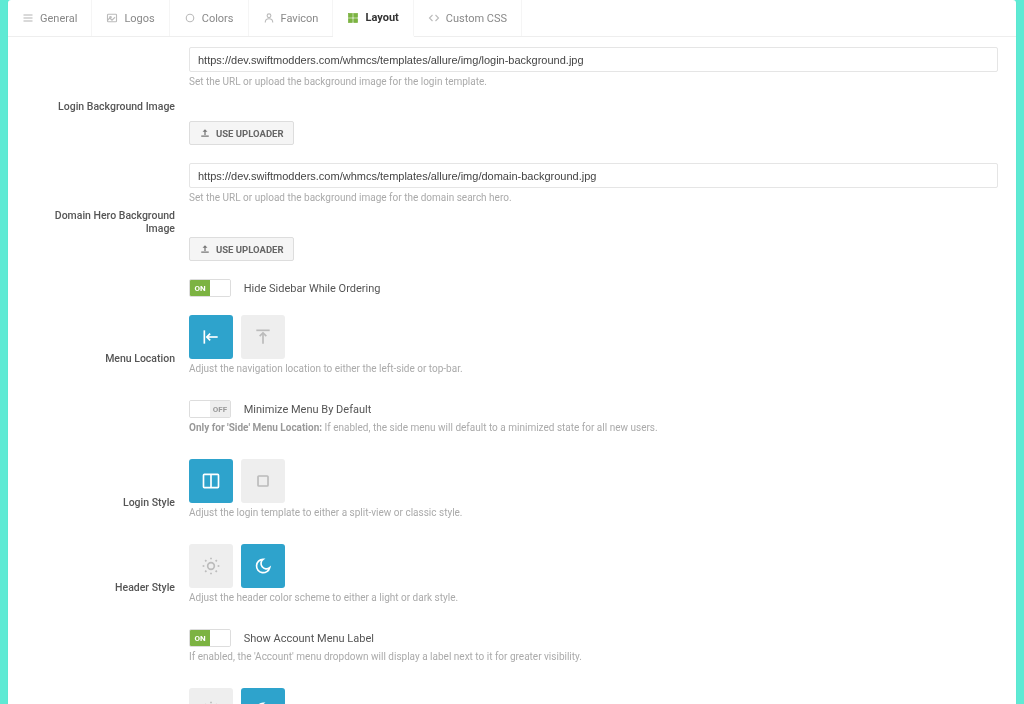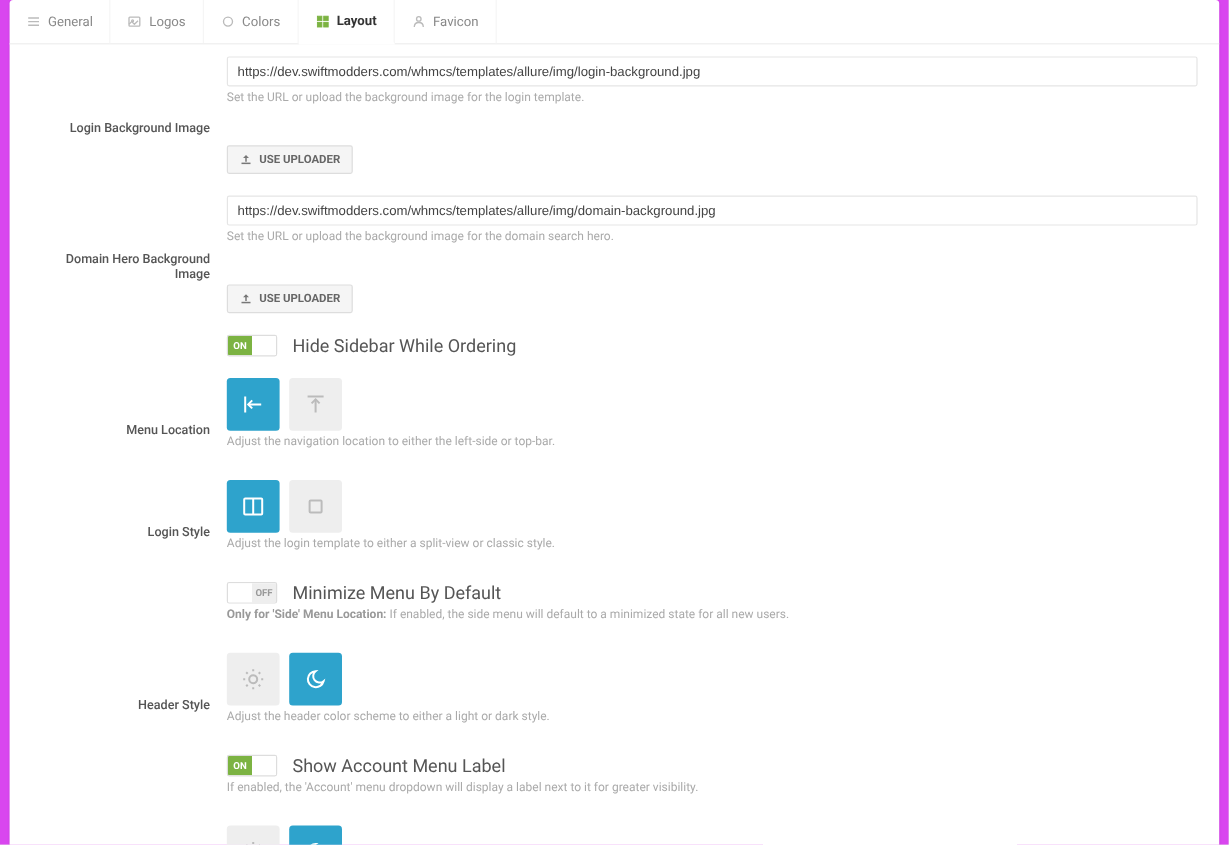--- a/index.html
+++ b/index.html
@@ -1,36 +1,36 @@
 <!DOCTYPE html>
 <html><head>
 <meta charset="utf-8">
 <style>
 * { box-sizing: border-box; margin: 0; padding: 0; }
 body { font-family: -apple-system, BlinkMacSystemFont, "Segoe UI", Roboto, Arial, sans-serif; background: #e8e8e8; font-size: 11px; color: #555; }
-.page { width: 1024px; height: 704px; background: #d946ef; position: relative; }
+.page { width: 1024px; height: 704px; background: #5eead4; position: relative; }
 .card { background: #fff; border-radius: 3px; margin: 0 8px; padding-bottom: 20px; box-shadow: 0 1px 2px rgba(0,0,0,0.05); }
 .tabs { display: flex; border-bottom: 1px solid #eee; }
 .tab { padding: 11px 14px; display: flex; align-items: center; gap: 6px; color: #888; cursor: pointer; border-right: 1px solid #f5f5f5; }
 .tab.active { color: #333; font-weight: 700; border-bottom: 2px solid #fff; margin-bottom: -1px; background: #fff; }
 .tab.active .tab-ic svg { stroke: #7cb342; fill: #7cb342; }
 .tab-ic { width: 12px; height: 12px; display: inline-flex; }
 .content { padding: 10px 18px 0 18px; }
 .row { display: flex; align-items: center; margin-bottom: 4px; }
 .lbl { width: 163px; text-align: right; padding-right: 14px; padding-top: 6px; font-size: 10.5px; color: #555; font-weight: 500; }
 .field { flex: 1; }
 .input { width: 100%; height: 25px; border: 1px solid #e5e5e5; border-radius: 2px; padding: 3px 8px; font-size: 11px; color: #444; }
 .help { font-size: 10px; color: #aaa; margin-top: 4px; margin-bottom: 8px; }
 .help b { font-weight: 700; color: #999; }
 .btn-up { display: inline-flex; align-items: center; gap: 6px; height: 24px; padding: 0 10px; border: 1px solid #ddd; background: #f5f5f5; border-radius: 2px; font-size: 9.5px; font-weight: 700; color: #666; cursor: pointer; margin-bottom: 14px; margin-top: 26px; }
 .toggle { width: 42px; height: 18px; border: 1px solid #ddd; border-radius: 2px; display: inline-flex; overflow: hidden; vertical-align: middle; }
 .toggle-half { width: 50%; display: flex; align-items: center; justify-content: center; font-size: 8px; font-weight: 700; }
 .toggle-on { background: #7cb342; color: #fff; }
 .toggle-off { background: #eee; color: #999; }
-.toggle-lbl { margin-left: 10px; font-size: 15px; color: #555; vertical-align: middle; }
+.toggle-lbl { margin-left: 10px; font-size: 11px; color: #555; vertical-align: middle; }
 .opt-group { display: flex; gap: 8px; }
 .opt { width: 44px; height: 44px; border-radius: 3px; display: flex; align-items: center; justify-content: center; cursor: pointer; }
 .opt.sel { background: #2ea3cc; color: #fff; }
 .opt.un { background: #eee; color: #bbb; }
 .opt svg { width: 20px; height: 20px; }
 .sp { height: 14px; }
 </style>
 </head>
 <body>
 
@@ -58,39 +58,47 @@
           <span>Logos</span>
         </div>
       <div class="tab">
           <span class="tab-ic">
             <svg viewBox="0 0 16 16" fill="none" stroke="#bbb" stroke-width="1.5">
               <circle cx="8" cy="8" r="5"></circle>
             </svg>
           </span>
           <span>Colors</span>
         </div>
+      <div class="tab">
+          <span class="tab-ic">
+            <svg viewBox="0 0 16 16" fill="none" stroke="#bbb" stroke-width="1.5">
+              <circle cx="8" cy="5" r="2.5"></circle>
+              <path d="M3 14c0-3 2-5 5-5s5 2 5 5"></path>
+            </svg>
+          </span>
+          <span>Favicon</span>
+        </div>
       <div class="tab active">
           <span class="tab-ic">
             <svg viewBox="0 0 16 16" fill="#7cb342">
               <rect x="2" y="2" width="5" height="5"></rect>
               <rect x="9" y="2" width="5" height="5"></rect>
               <rect x="2" y="9" width="5" height="5"></rect>
               <rect x="9" y="9" width="5" height="5"></rect>
             </svg>
           </span>
           <span>Layout</span>
         </div>
       <div class="tab">
           <span class="tab-ic">
             <svg viewBox="0 0 16 16" fill="none" stroke="#bbb" stroke-width="1.5">
-              <circle cx="8" cy="5" r="2.5"></circle>
-              <path d="M3 14c0-3 2-5 5-5s5 2 5 5"></path>
-            </svg>
-          </span>
-          <span>Favicon</span>
+              <path d="M6 4l-4 4 4 4M10 4l4 4-4 4"></path>
+            </svg>
+          </span>
+          <span>Custom CSS</span>
         </div>
     </div>
 
     <div class="content">
       <div class="row">
         <div class="lbl">Login Background Image</div>
         <div class="field">
           <input class="input" value="https://dev.swiftmodders.com/whmcs/templates/allure/img/login-background.jpg" style="">
           <div class="help">Set the URL or upload the background image for the login template.</div>
           <div class="btn-up">
@@ -148,49 +156,49 @@
                   <polyline points="8,11 12,7 16,11"></polyline>
                 </svg>
               </div>
           </div>
           <div class="help">Adjust the navigation location to either the left-side or top-bar.</div>
           <div class="sp"></div>
         </div>
       </div>
 
       <div class="row">
-        <div class="lbl">Login Style</div>
-        <div class="field">
-          <div class="opt-group">
-            <div class="opt sel">
-                <svg viewBox="0 0 24 24" fill="none" stroke="#fff" stroke-width="2">
-                  <rect x="3" y="4" width="18" height="16" rx="1"></rect>
-                  <line x1="12" y1="4" x2="12" y2="20"></line>
-                </svg>
-              </div>
-            <div class="opt un">
-                <svg viewBox="0 0 24 24" fill="none" stroke="#bbb" stroke-width="2">
-                  <rect x="6" y="6" width="12" height="12" rx="1"></rect>
-                </svg>
-              </div>
-          </div>
-          <div class="help">Adjust the login template to either a split-view or classic style.</div>
-          <div class="sp"></div>
-        </div>
-      </div>
-
-      <div class="row">
         <div class="lbl"></div>
         <div class="field">
           <span class="toggle">
               <span class="toggle-half" style="background:#fff"></span>
               <span class="toggle-half toggle-off">OFF</span>
             </span>
           <span class="toggle-lbl">Minimize Menu By Default</span>
           <div class="help"><b>Only for 'Side' Menu Location:</b><span> If enabled, the side menu will default to a minimized state for all new users.</span></div>
+          <div class="sp"></div>
+        </div>
+      </div>
+
+      <div class="row">
+        <div class="lbl">Login Style</div>
+        <div class="field">
+          <div class="opt-group">
+            <div class="opt sel">
+                <svg viewBox="0 0 24 24" fill="none" stroke="#fff" stroke-width="2">
+                  <rect x="3" y="4" width="18" height="16" rx="1"></rect>
+                  <line x1="12" y1="4" x2="12" y2="20"></line>
+                </svg>
+              </div>
+            <div class="opt un">
+                <svg viewBox="0 0 24 24" fill="none" stroke="#bbb" stroke-width="2">
+                  <rect x="6" y="6" width="12" height="12" rx="1"></rect>
+                </svg>
+              </div>
+          </div>
+          <div class="help">Adjust the login template to either a split-view or classic style.</div>
           <div class="sp"></div>
         </div>
       </div>
 
       <div class="row">
         <div class="lbl">Header Style</div>
         <div class="field">
           <div class="opt-group">
             <div class="opt un">
                 <svg viewBox="0 0 24 24" fill="none" stroke="#bbb" stroke-width="2">

